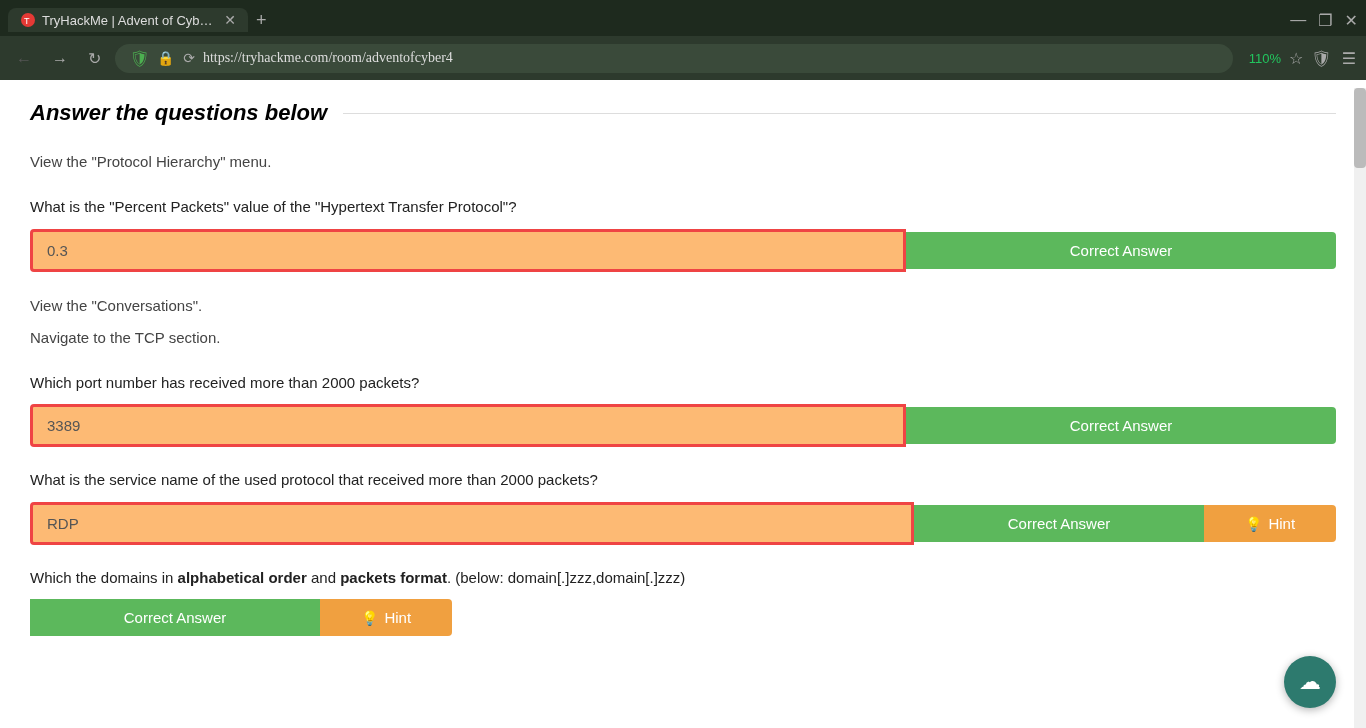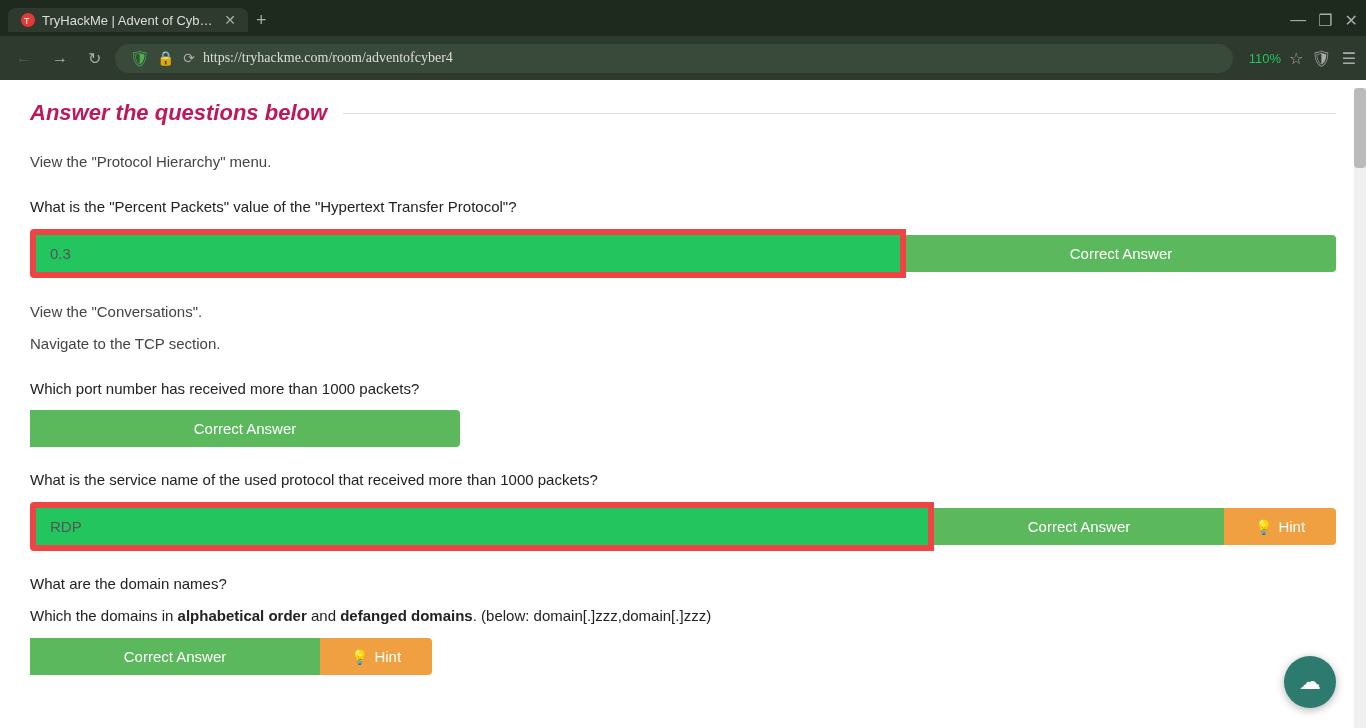--- a/index.html
+++ b/index.html
@@ -146,21 +146,21 @@
       background: #bbb;
       border-radius: 4px;
     }
 
     .section-header {
       display: flex;
       align-items: center;
       margin-bottom: 24px;
     }
     .section-title {
-      color: #be185d;
+      color: #000000;
       font-style: italic;
       font-weight: bold;
       font-size: 22px;
       white-space: nowrap;
       margin-right: 16px;
     }
     .section-divider {
       flex: 1;
       height: 1px;
       background: #ddd;
@@ -188,25 +188,25 @@
 
     .answer-row {
       display: flex;
       align-items: center;
       gap: 0;
       width: 100%;
     }
     .answer-input {
       flex: 1;
       padding: 10px 14px;
-      border: 6px solid #ef4444;
+      border: 3px solid #ef4444;
       border-radius: 4px 0 0 4px;
       font-size: 15px;
       color: #555;
-      background: #22c55e;
+      background: #fdba74;
       outline: none;
     }
     .correct-btn {
       background: #5cb85c;
       color: #fff;
       border: none;
       padding: 10px 0;
       font-size: 15px;
       cursor: pointer;
       width: 430px;
@@ -224,21 +224,21 @@
       min-width: 180px;
       border-radius: 0;
     }
     .hint-btn {
       background: #f0a040;
       color: #fff;
       border: none;
       padding: 10px 0;
       font-size: 15px;
       cursor: pointer;
-      width: 112px;
+      width: 132px;
       border-radius: 0 4px 4px 0;
       display: flex;
       align-items: center;
       justify-content: center;
       gap: 6px;
     }
 
     .cloud-btn {
       position: fixed;
       bottom: 20px;
@@ -324,47 +324,47 @@
       </button>
     </div>
   </div>
 
   <div class="question-block">
     <p class="instruction-text">View the "Conversations".</p>
     <p class="instruction-text" style="margin-top:-12px;">Navigate to the <span class="underline">TCP</span> section.</p>
   </div>
 
   <div class="question-block">
-    <p class="question-text">Which port number has received more than 1000 packets?</p>
+    <p class="question-text">Which port number has received more than 2000 packets?</p>
     <div class="answer-row">
+      <input class="answer-input" type="text" value="3389" readonly="" style="">
       <button class="correct-btn">
         <span>Correct Answer</span>
       </button>
     </div>
   </div>
 
   <div class="question-block">
-    <p class="question-text">What is the service name of the used protocol that received more than 1000 packets?</p>
+    <p class="question-text">What is the service name of the used protocol that received more than 2000 packets?</p>
     <div class="answer-row">
       <input class="answer-input" type="text" value="RDP" readonly="" style="">
       <button class="correct-btn-narrow">
         <span>Correct Answer</span>
       </button>
       <button class="hint-btn">
         <span class="lightbulb-icon"></span>
         <span>Hint</span>
       </button>
     </div>
   </div>
 
 
   <div class="question-block">
-    <p class="question-text">What are the domain names?</p>
     <p class="question-text">
-      <span>Which the domains in </span><span class="bold">alphabetical order</span><span> and </span><span class="bold">defanged domains</span><span>. (below: domain[.]zzz,domain[.]zzz)</span>
+      <span>Which the domains in </span><span class="bold">alphabetical order</span><span> and </span><span class="bold">packets format</span><span>. (below: domain[.]zzz,domain[.]zzz)</span>
     </p>
     <div class="answer-row">
       <button class="correct-btn-narrow">
         <span>Correct Answer</span>
       </button>
       <button class="hint-btn">
         <span class="lightbulb-icon"></span>
         <span>Hint</span>
       </button>
     </div>

